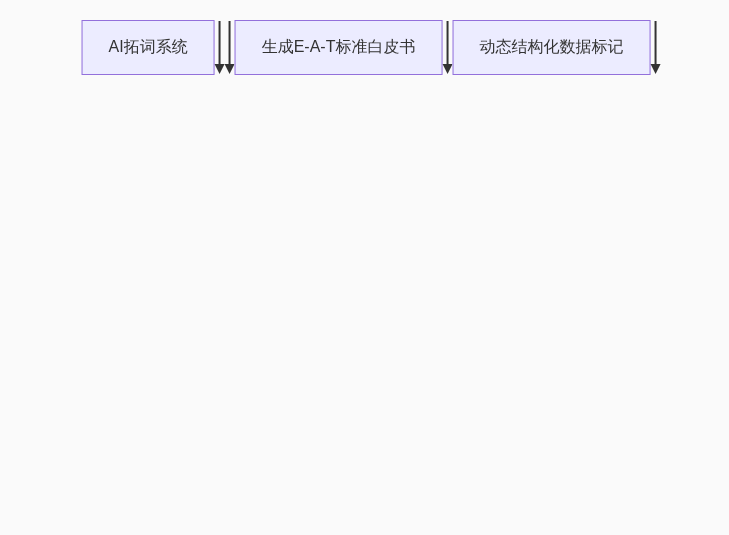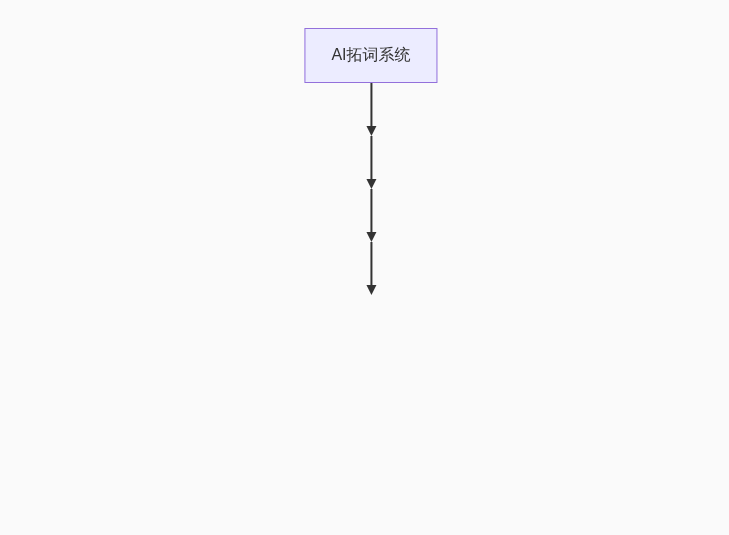--- a/index.html
+++ b/index.html
@@ -9,25 +9,25 @@
   }
   .canvas {
     position: relative;
     width: 729px;
     height: 535px;
     background: var(--bg-color, #fafafa);
     overflow: hidden;
   }
   .flow {
     position: absolute;
-    top: 28px;
+    top: 20px;
     left: 371px;
     transform: translateX(-50%);
     display: flex;
-    flex-direction: column;
+    flex-direction: row;
     align-items: center;
   }
   .node {
     box-sizing: border-box;
     height: 55px;
     padding: 0 26px;
     background: var(--node-fill, #ECECFF);
     border: 1px solid var(--node-border, #9370DB);
     display: flex;
     align-items: center;
@@ -71,26 +71,32 @@
       <div class="line"></div>
       <div class="head"></div>
     </div>
 
 
     <div class="edge">
       <div class="line"></div>
       <div class="head"></div>
     </div>
 
+    <div class="node">
+      <span>生成E-A-T标准白皮书</span>
+    </div>
 
     <div class="edge">
       <div class="line"></div>
       <div class="head"></div>
     </div>
 
+    <div class="node">
+      <span>动态结构化数据标记</span>
+    </div>
 
     <div class="edge">
       <div class="line"></div>
       <div class="head"></div>
     </div>
 
 
   </div>
 </div>
 

